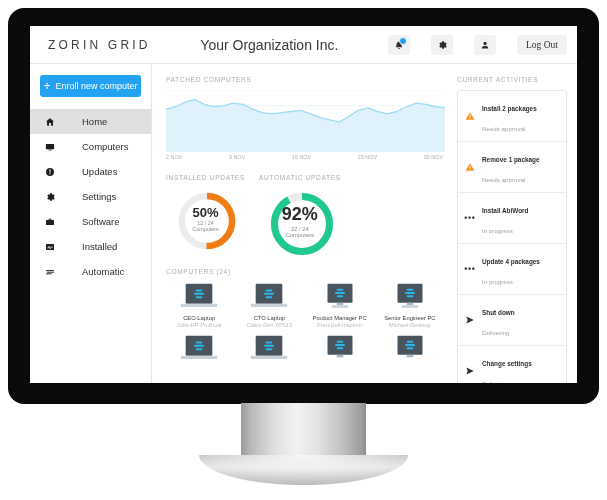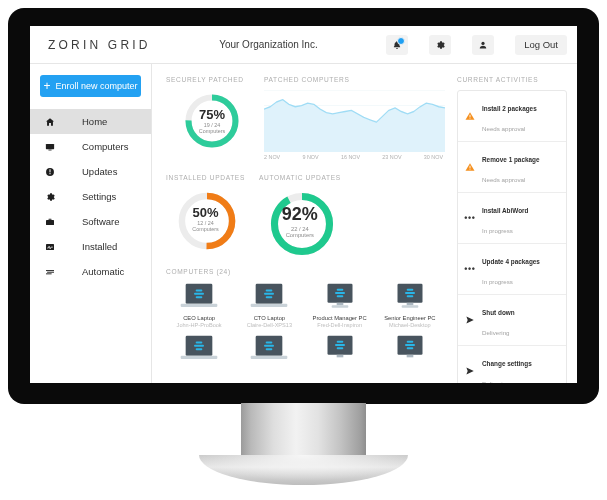--- a/index.html
+++ b/index.html
@@ -90,28 +90,29 @@
   .brand {
     font-size: 12px;
     letter-spacing: 3.2px;
     color: #3c3c3c;
     font-weight: 400;
     white-space: nowrap;
   }
   .org-title {
     flex: 1;
     text-align: center;
-    font-size: 10px;
+    font-size: 14px;
     color: #3a3a3a;
     white-space: nowrap;
   }
   .topbar-actions {
     display: flex;
     align-items: flex-start;
     gap: 21px;
+    font-family: Liberation Serif, serif;
   }
   .icon-btn {
     width: 22px;
     height: 20px;
     border-radius: 3px;
     background: #f2f2f2;
     display: flex;
     align-items: center;
     justify-content: center;
     position: relative;
@@ -434,36 +435,20 @@
               <span>Automatic</span>
             </div>
           </div>
 
           <div class="main">
 
             <div class="main-left">
 
               <div class="stats-row">
 
-                <div class="stat-card">
-                  <div class="panel-label">Securely Patched</div>
-                  <div class="donut-wrap">
-                    <div class="donut">
-                      <svg width="58" height="58" viewBox="0 0 42 42">
-                        <circle cx="21" cy="21" r="17" fill="none" stroke="#ececec" stroke-width="4.4"></circle>
-                        <circle class="donut-arc" cx="21" cy="21" r="17" fill="none" stroke="#2ecc9b" stroke-width="4.4" stroke-linecap="butt" stroke-dasharray="80.11061266653974 26.703537555513236"></circle>
-                      </svg>
-                      <div class="donut-center">
-                        <div class="donut-pct">75%</div>
-                        <div class="donut-sub">19 / 24</div>
-                        <div class="donut-sub2">Computers</div>
-                      </div>
-                    </div>
-                  </div>
-                </div>
 
                 <div class="chart-card">
                   <div class="panel-label">Patched Computers</div>
                   <svg class="area-chart" viewBox="0 0 300 74" preserveAspectRatio="none" height="62">
                     <g>
                       <line x1="0" y1="0.5" x2="300" y2="0.5" stroke="#f1f7fa" stroke-width="1"></line>
                       <line x1="0" y1="18.5" x2="300" y2="18.5" stroke="#eef6fa" stroke-width="1"></line>
                       <line x1="0" y1="37" x2="300" y2="37" stroke="#e4f1f8" stroke-width="1"></line>
                       <line x1="0" y1="55.5" x2="300" y2="55.5" stroke="#daedf7" stroke-width="1"></line>
                       <line x1="0" y1="73.5" x2="300" y2="73.5" stroke="#d3eaf6" stroke-width="1"></line>

